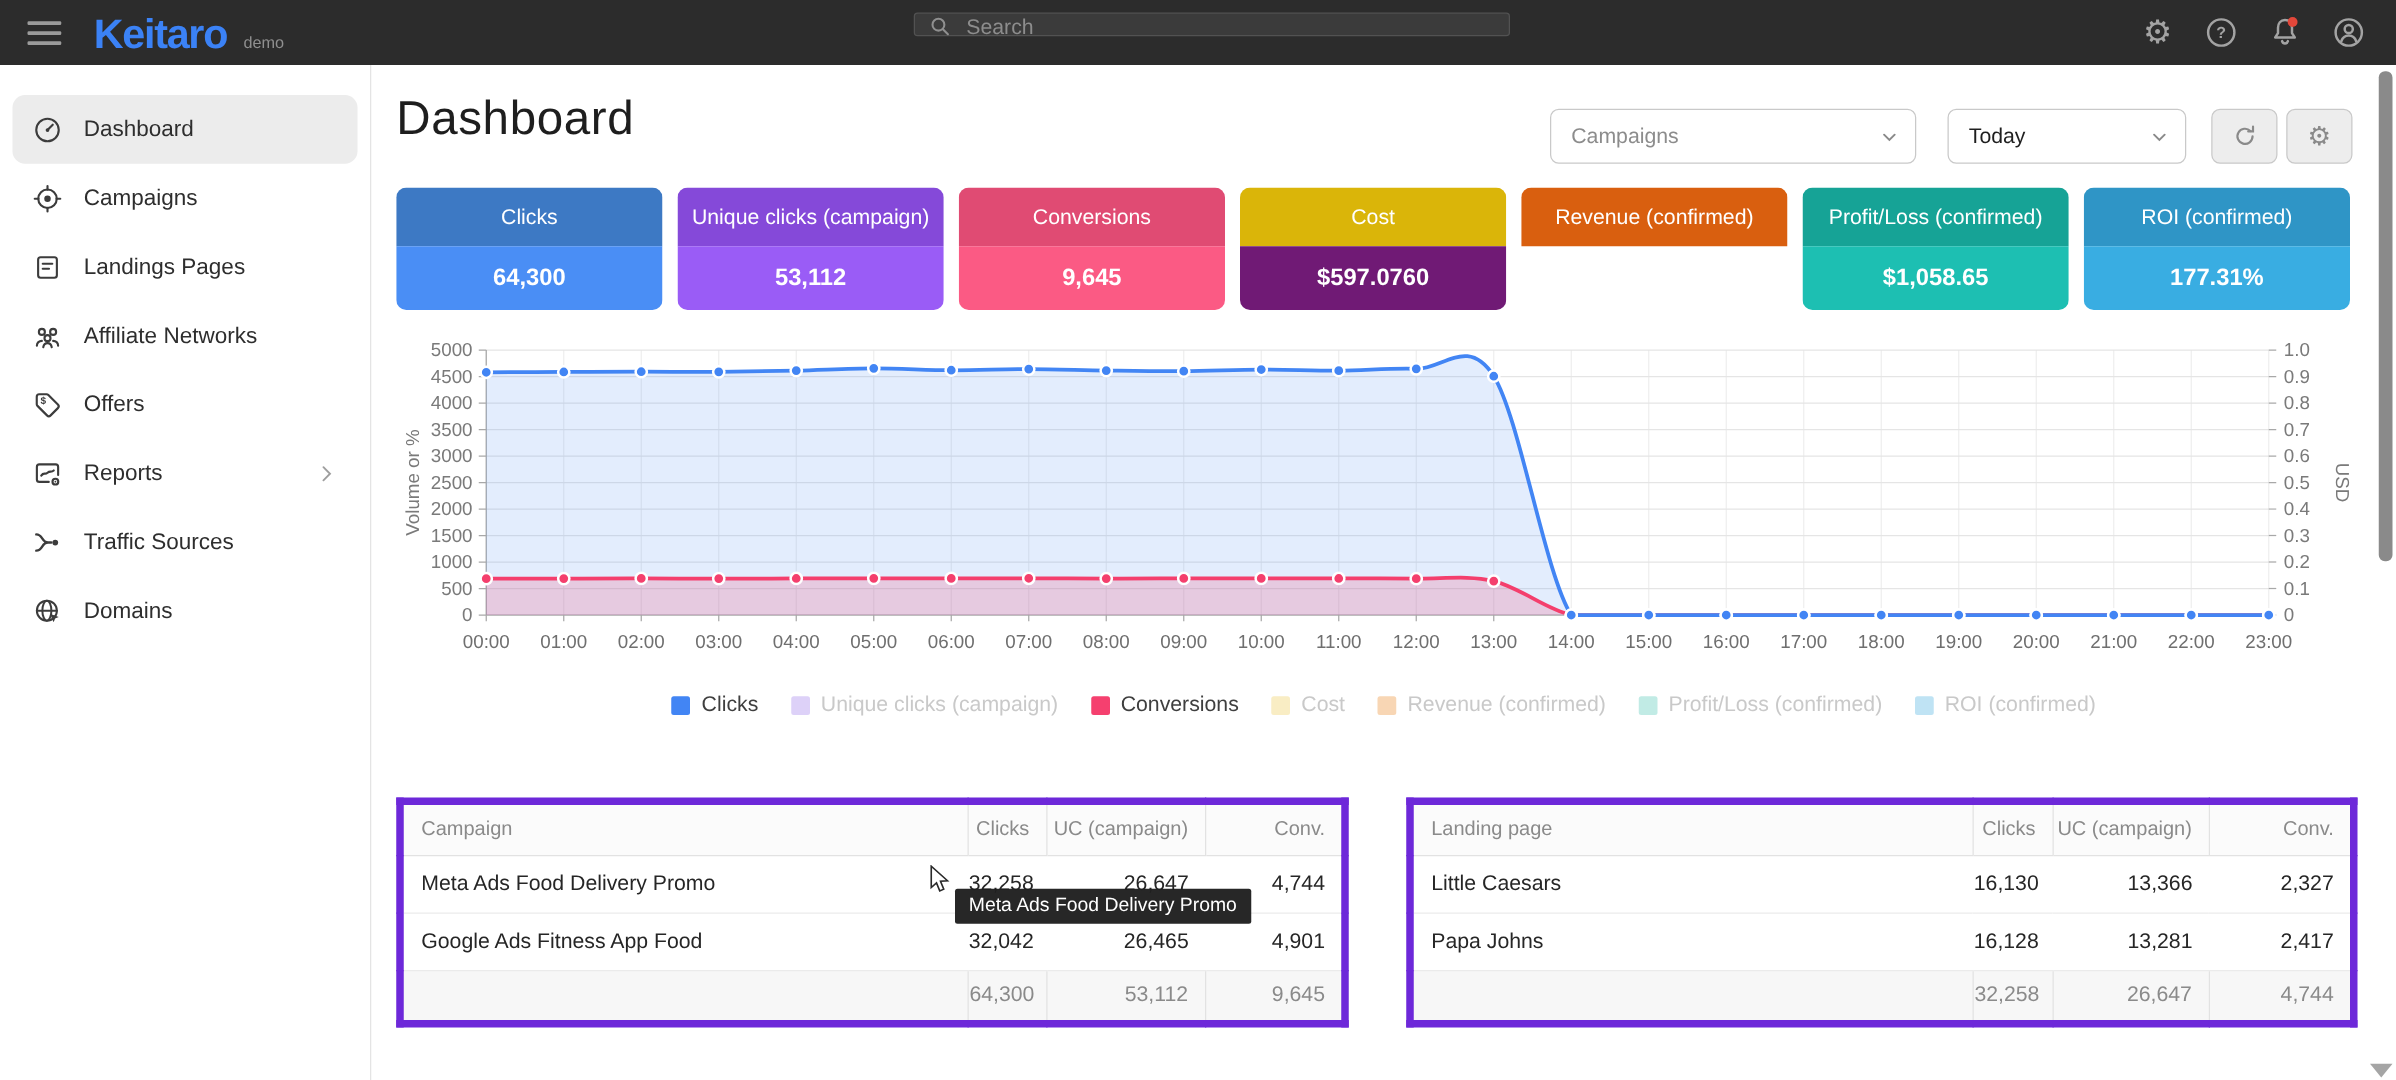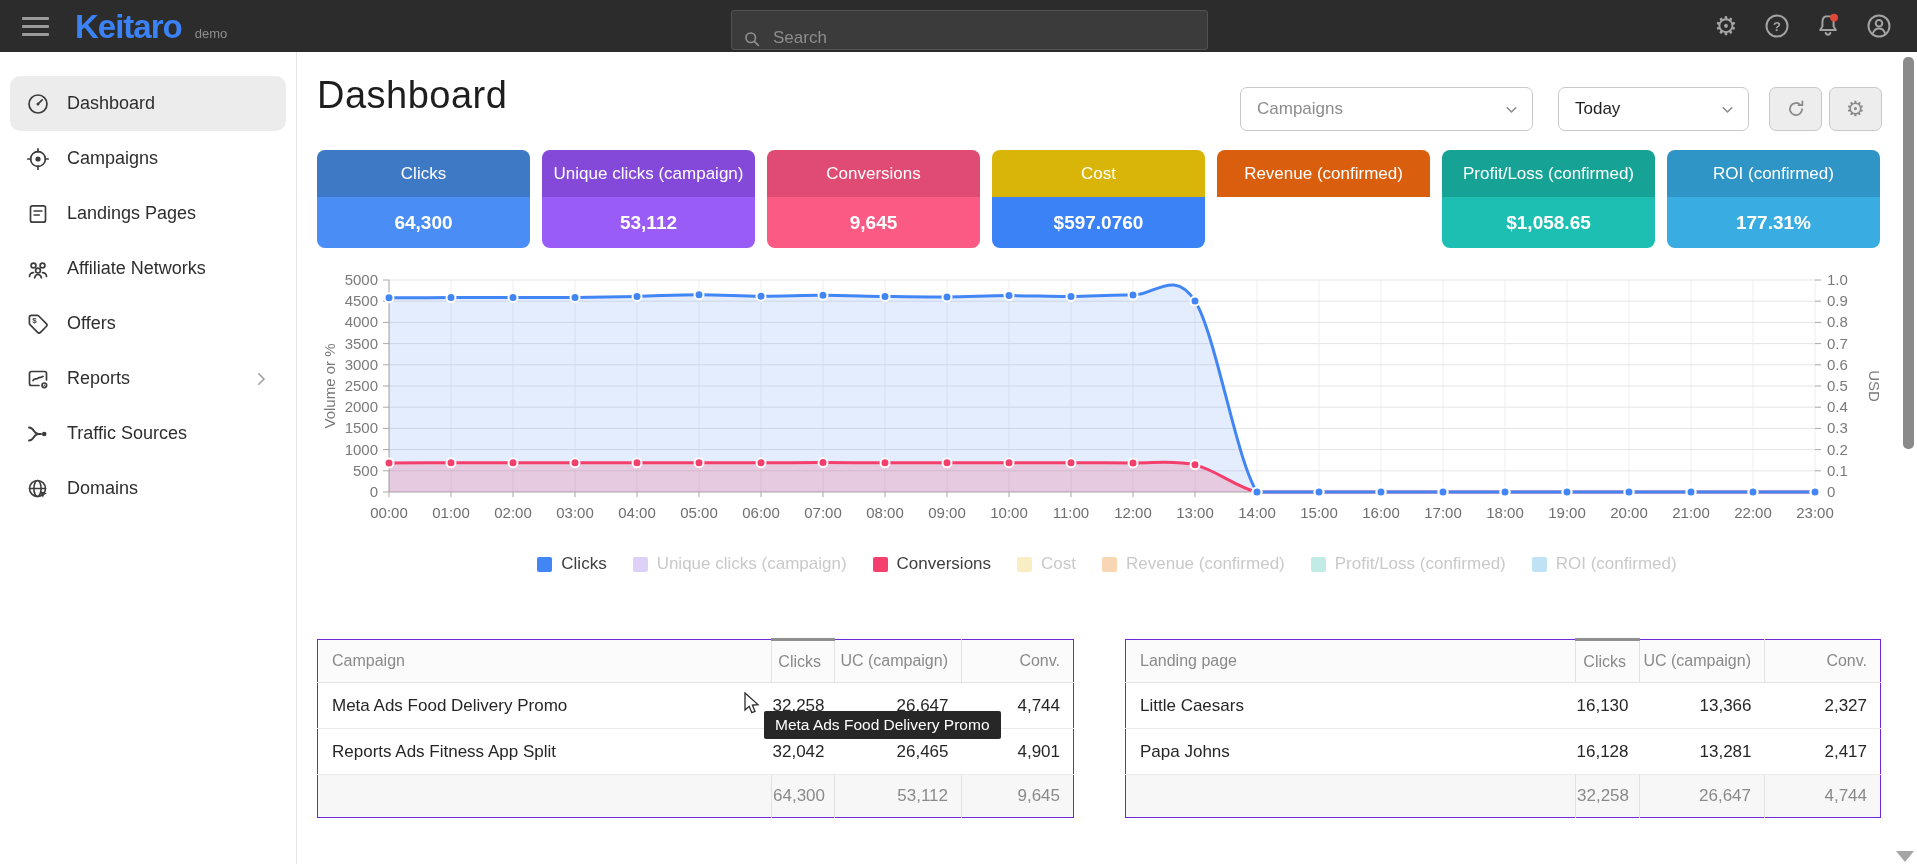--- a/index.html
+++ b/index.html
@@ -7,22 +7,22 @@
        font-family:"Liberation Sans",sans-serif;-webkit-font-smoothing:antialiased}
 
   
   .topbar{position:absolute;top:0;left:0;width:100%;height:52px;background:#2c2c2c;
           display:flex;align-items:center;z-index:30}
   .hamburger{margin-left:22px;display:flex;flex-direction:column;gap:5px;cursor:pointer}
   .hamburger span{display:block;width:27px;height:3px;background:#9b9b9b;border-radius:1px}
   .brand-row{display:flex;align-items:baseline;margin-left:26px}
   .brand{color:#3b82f6;font-size:33px;font-weight:bold;letter-spacing:-1px;line-height:1}
   .brand-suffix{color:#8f8f8f;font-size:13px;margin-left:13px}
-  .searchbox{position:absolute;left:731px;top:10px;width:477px;height:40px;background:#3b3b3b;
-             border:1px solid #525252;border-radius:3px;display:flex;align-items:flex-end;
+  .searchbox{position:absolute;left:731px;top:10px;width:477px;height:19px;background:#3b3b3b;
+             border:1px solid #525252;border-radius:3px;display:flex;align-items:flex-start;
              padding:0 10px;box-sizing:border-box}
   .searchbox input{flex:1;background:transparent;border:none;outline:none;color:#cfcfcf;
                    font-size:17px;margin-left:9px;font-family:"Liberation Sans",sans-serif}
   .searchbox input::placeholder{color:#8d8d8d}
   .topbar-icons{position:absolute;right:24px;top:0;height:52px;display:flex;align-items:center;gap:23px}
   .tb-icon{width:28px;height:28px;cursor:pointer;position:relative;display:flex;
            align-items:center;justify-content:center}
   .gear-glyph{font-family:"DejaVu Sans",sans-serif;font-size:26px;color:#a3a3a3;line-height:1}
 
   
@@ -64,21 +64,21 @@
   .legend-item em{font-style:normal}
   .legend-item.inactive{color:#c9c9c9}
   .legend-swatch{width:15px;height:15px;border-radius:2px;flex:0 0 auto}
 
   
   .data-table{position:absolute;top:586px;border-collapse:collapse;background:#fff;
               font-size:17px;table-layout:fixed}
   .table-left{left:20px;width:756px}
   .table-right{left:828px;width:755px}
   .data-table, .data-table th, .data-table td{box-sizing:border-box}
-  .data-table{border:1px solid #6d28d9}
+  .data-table{border:6px solid #6d28d9}
   .data-table th{height:43px;font-weight:400;color:#8a8a8a;font-size:16px;background:#fbfbfb;
                  border-bottom:1px solid #e2e2e2;cursor:pointer}
   .data-table th.num{border-left:1px solid #e2e2e2}
   .data-table th.sorted{border-top:3px solid #8f8f8f}
   .data-table tbody td{height:46px;color:#262626;border-bottom:1px solid #ebebeb}
   .data-table tfoot td{height:43px;background:#f7f7f7;color:#8a8a8a;border-left:1px solid #e2e2e2}
   .data-table tfoot td:first-child{border-left:none}
   .txt{text-align:left;padding-left:14px}
   .num{text-align:right;padding-right:13px}
 
@@ -255,21 +255,21 @@
     <div class="stat-card">
       <div class="card-head" style="background: rgb(133, 73, 217);">Unique clicks (campaign)</div>
       <div class="card-value" style="background: rgb(154, 92, 246);">53,112</div>
     </div>
     <div class="stat-card">
       <div class="card-head" style="background: rgb(224, 75, 115);">Conversions</div>
       <div class="card-value" style="background: rgb(251, 90, 132);">9,645</div>
     </div>
     <div class="stat-card">
       <div class="card-head" style="background: rgb(218, 181, 9);">Cost</div>
-      <div class="card-value" style="background: #3b82f6;">$597.0760</div>
+      <div class="card-value" style="background: #701a75;">$597.0760</div>
     </div>
     <div class="stat-card">
       <div class="card-head" style="background: rgb(217, 95, 15);">Revenue (confirmed)</div>
     </div>
     <div class="stat-card">
       <div class="card-head" style="background: rgb(22, 163, 150);">Profit/Loss (confirmed)</div>
       <div class="card-value" style="background: rgb(29, 191, 178); text-align: center;">$1,058.65</div>
     </div>
     <div class="stat-card">
       <div class="card-head" style="background: rgb(47, 149, 198);">ROI (confirmed)</div>
@@ -509,21 +509,21 @@
       </tr>
     </thead>
     <tbody>
       <tr>
         <td class="txt">Meta Ads Food Delivery Promo</td>
         <td class="num">32,258</td>
         <td class="num">26,647</td>
         <td class="num">4,744</td>
       </tr>
       <tr>
-        <td class="txt">Reports Ads Fitness App Split</td>
+        <td class="txt">Google Ads Fitness App Food</td>
         <td class="num">32,042</td>
         <td class="num">26,465</td>
         <td class="num">4,901</td>
       </tr>
     </tbody>
     <tfoot>
       <tr>
         <td class="txt"></td>
         <td class="num">64,300</td>
         <td class="num">53,112</td>

